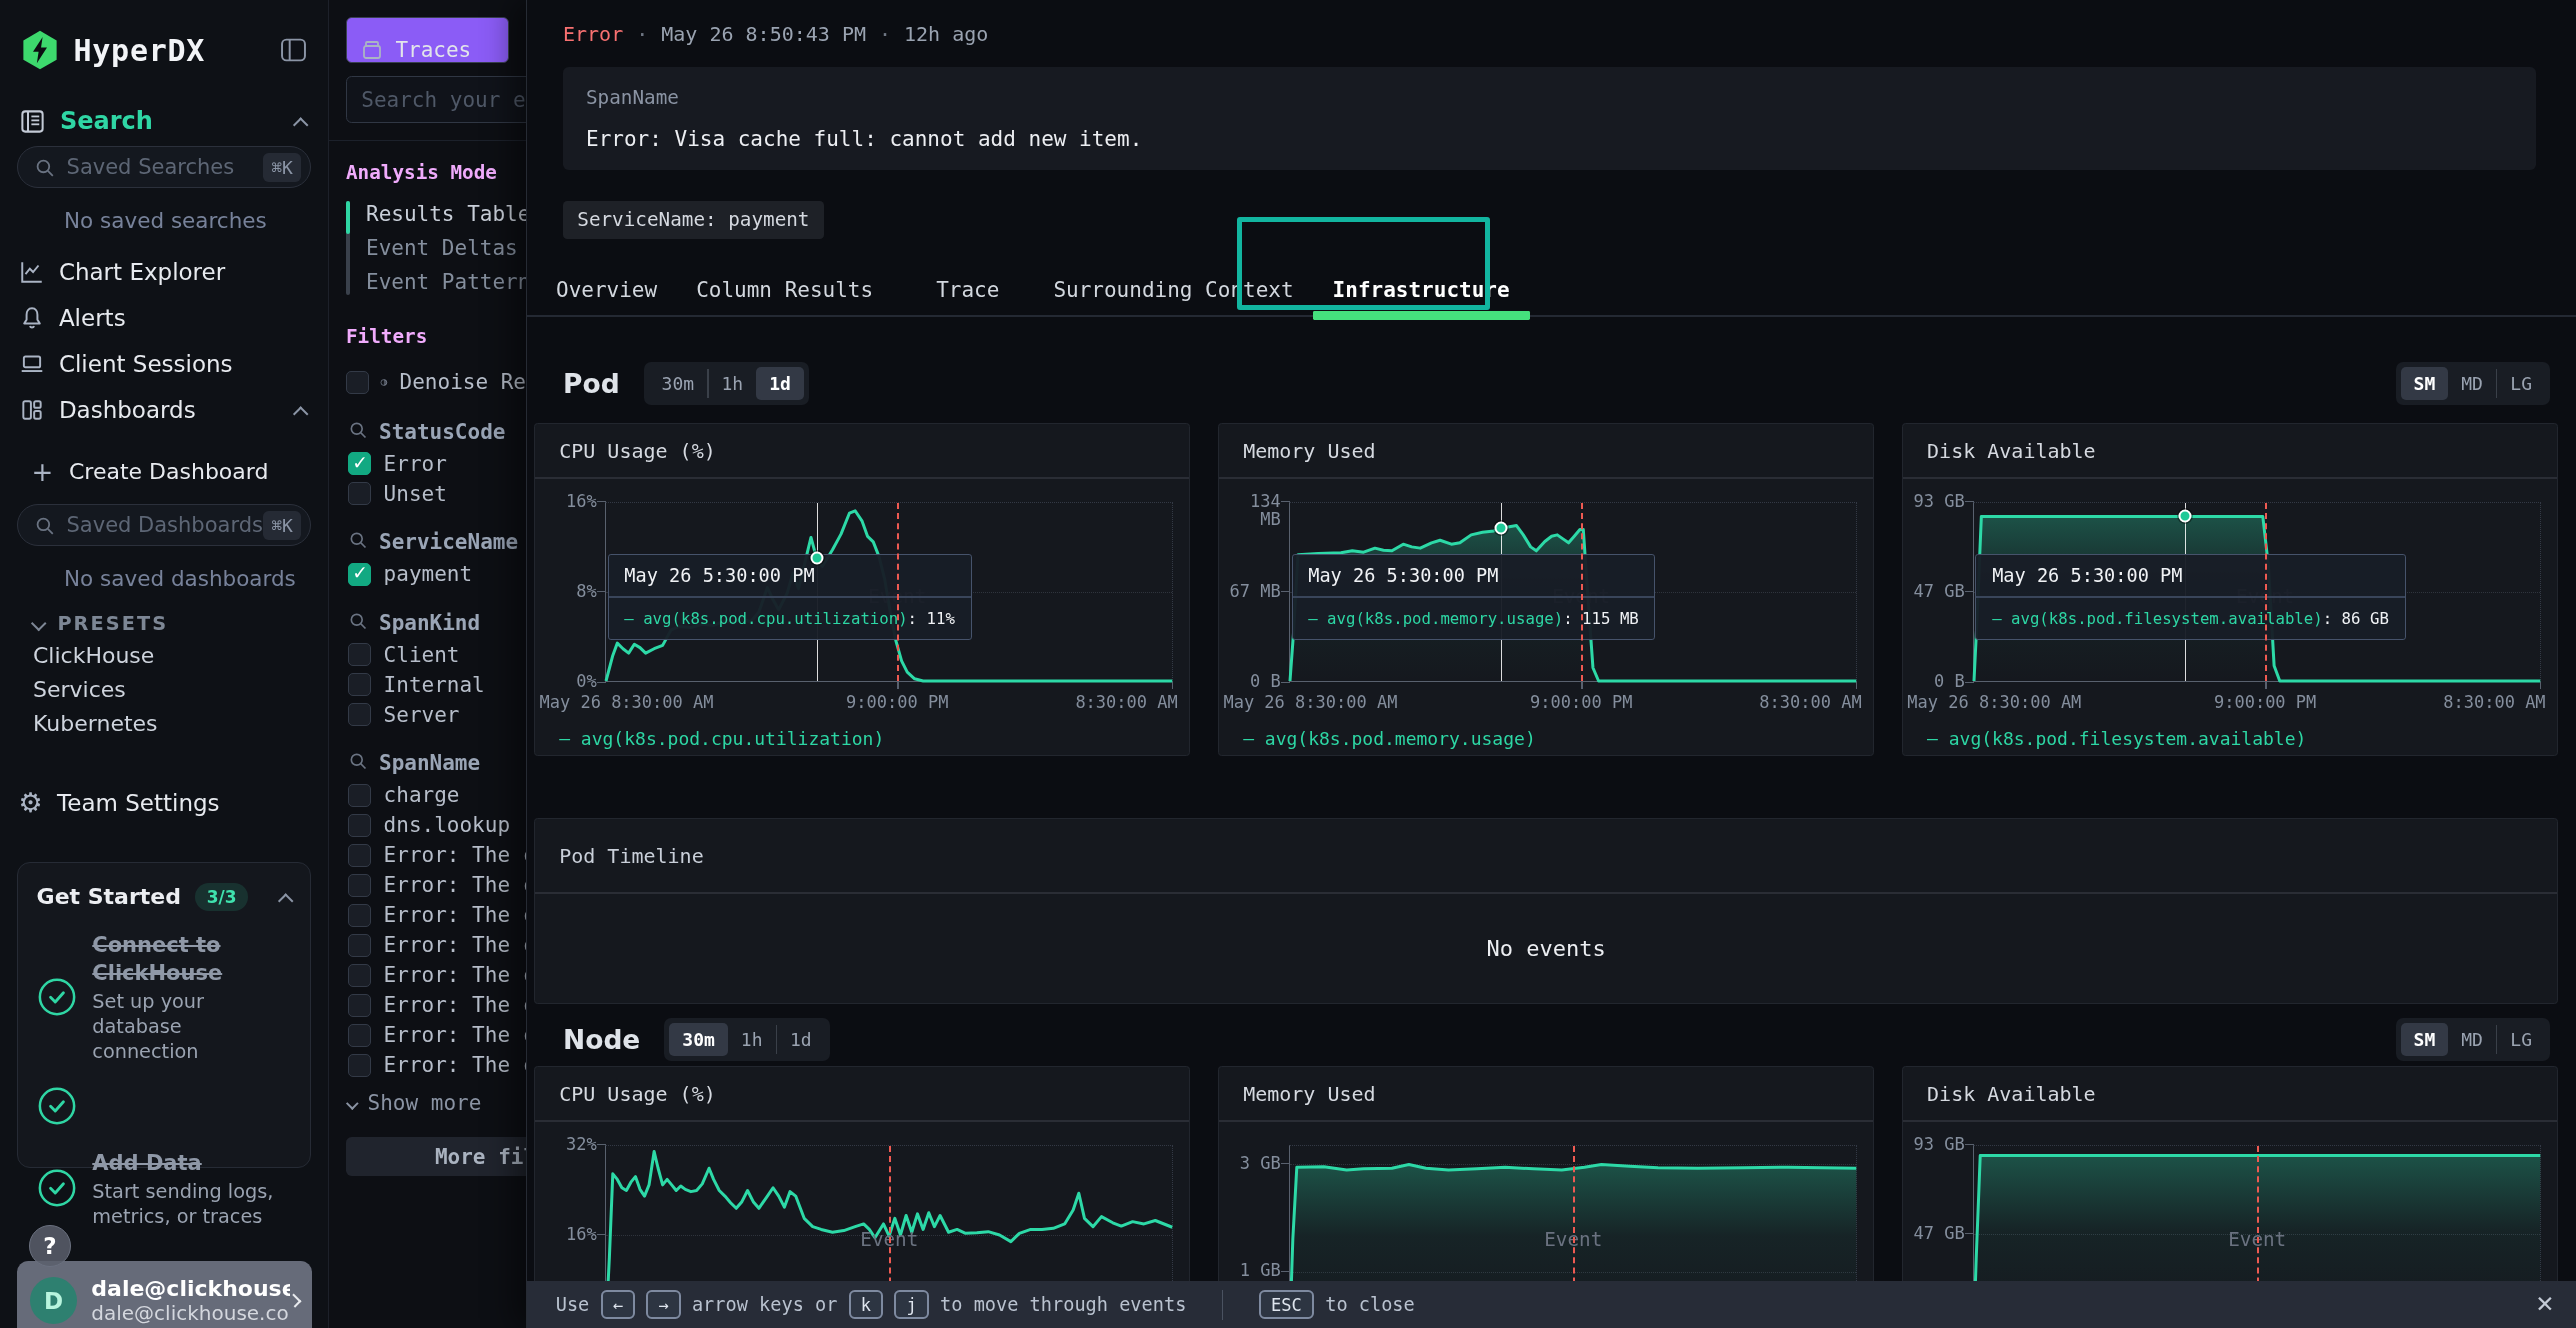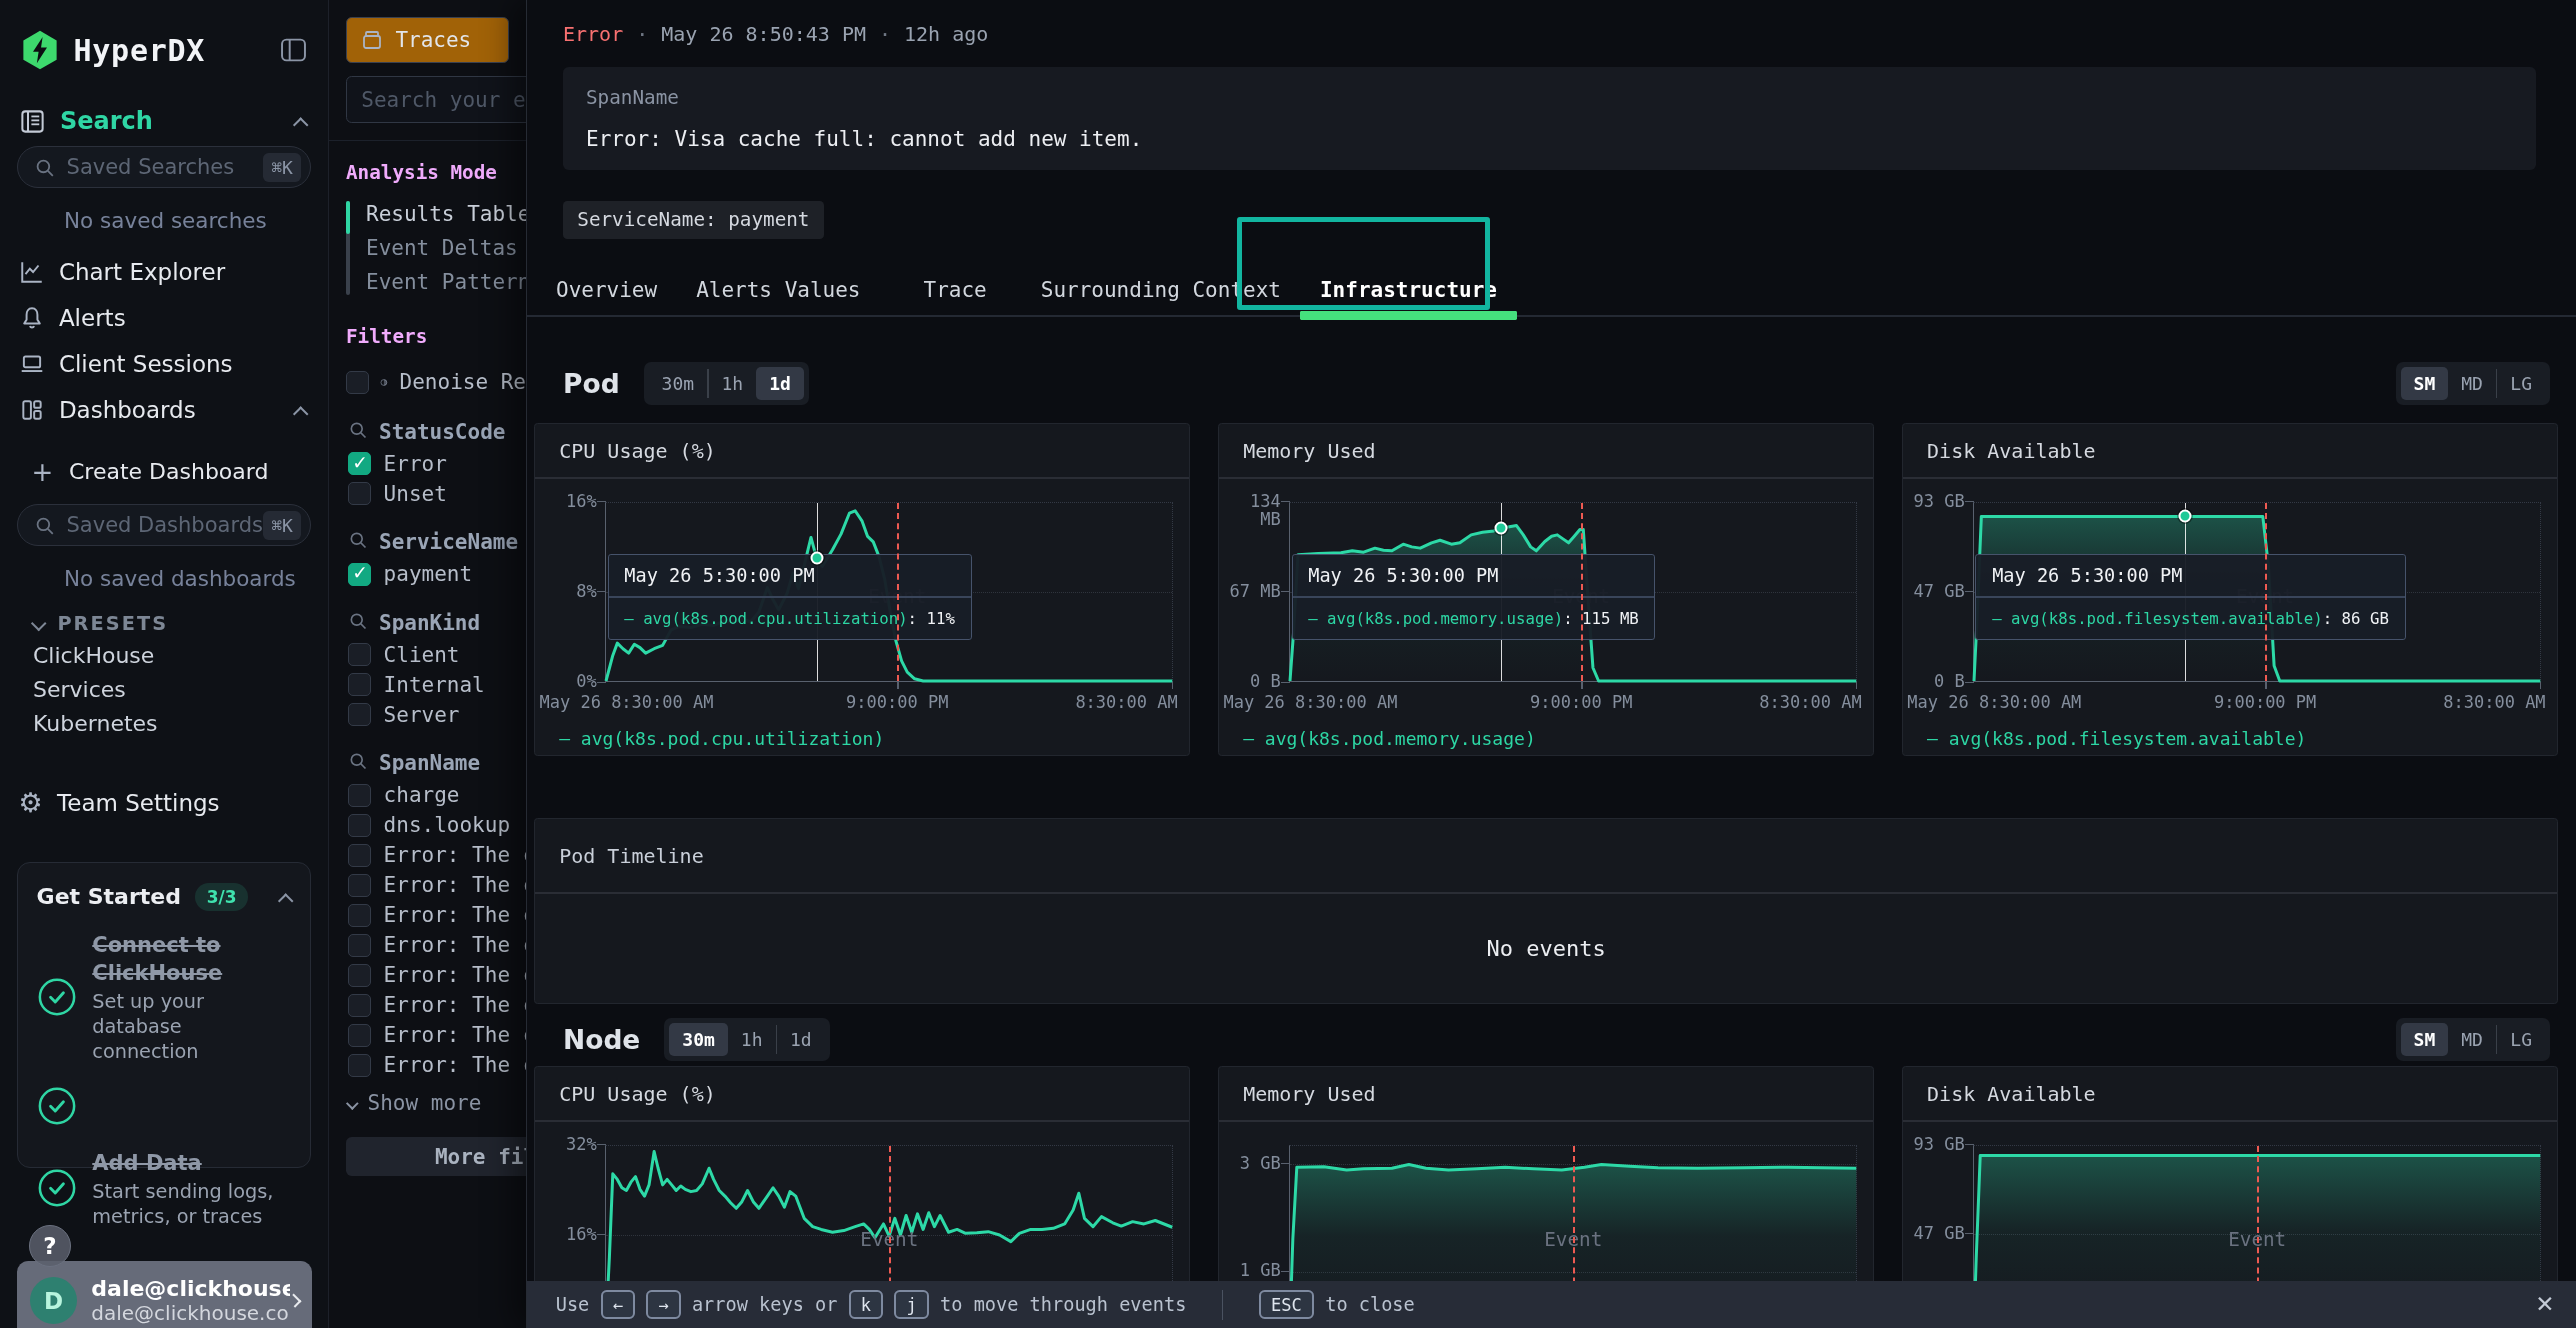--- a/index.html
+++ b/index.html
@@ -58,22 +58,22 @@
   .avatar { width:47px; height:47px; border-radius:50%; background:#2e8070; color:#b9f4de;
     font-weight:bold; font-size:23px; display:flex; align-items:center; justify-content:center; flex:0 0 47px; }
   .user-texts { margin-left:14.3px; overflow:hidden; }
   .user-name { font-size:22px; font-weight:bold; color:#ffffff; white-space:nowrap; }
   .user-sub { font-size:20px; color:#d4d7de; white-space:nowrap; }
   .user-chip .chev { margin-left:auto; border-color:#e8eaee; }
 
   
   .midcol { position:absolute; left:329px; top:0; width:197px; height:1328px; background:#0d0f14;
     overflow:hidden; z-index:10; }
-  .src-box { margin:17px 12px 0 17px; width:163px; height:46px; border:1.4px solid #3a4150; background:#a16207;
-    border-radius:5.7px; display:flex; align-items:center; padding:0 13px; cursor:pointer; }
+  .src-box { margin:17px 12px 0 17px; width:163px; height:46px; border:1.4px solid #3a4150; background:#8b5cf6;
+    border-radius:5.7px; display:flex; align-items:flex-end; padding:0 13px; cursor:pointer; }
   .src-box .slbl { font-size:21px; color:#e2e5ea; margin-left:11.4px; font-family:"DejaVu Sans Mono", monospace; }
   .search-input { margin:13px 0 0 17px; width:301px; height:47px; border:1.4px solid #303744; background:#10131a;
     border-radius:5.7px; display:flex; align-items:center; padding:0 14.3px; }
   .search-input .ph { color:#4f5867; font-size:21px; font-family:"DejaVu Sans Mono", monospace; white-space:nowrap; }
   .mid-sect { border-top:1.4px solid #1c212b; margin-top:17px; padding-top:20px; }
   .mid-label { font-family:"DejaVu Sans Mono", monospace; font-weight:bold; font-size:19.3px; color:#f0abfc; padding-left:17px; }
   .modes { position:relative; margin-top:13px; }
   .modes .rail { position:absolute; left:17px; top:4.3px; width:4.3px; height:94px; background:#3a414c; border-radius:2.1px; }
   .modes .rail-active { position:absolute; left:17px; top:4.3px; width:4.3px; height:33px; background:#2fd6a4; border-radius:2.1px; }
   .mode-item { height:34px; display:flex; align-items:center; padding-left:37px;
@@ -463,21 +463,21 @@
 
   <div class="span-card">
     <div class="span-label">SpanName</div>
     <div class="span-value">Error: Visa cache full: cannot add new item.</div>
   </div>
 
   <div class="chip">ServiceName: payment</div>
 
   <div class="tabs-row" id="tabs-row">
       <div class="tab">Overview</div>
-      <div class="tab">Alerts Values</div>
+      <div class="tab">Column Results</div>
       <div class="tab">Trace</div>
       <div class="tab">Surrounding Context</div>
       <div class="tab active">Infrastructure<span class="underline"></span></div>
     </div>
   <div class="annotation-box"></div>
 
   <div class="section-head">
     <span class="section-title">Pod</span>
     <div class="seg" id="pod-ranges">
         <span class="opt">30m</span>

